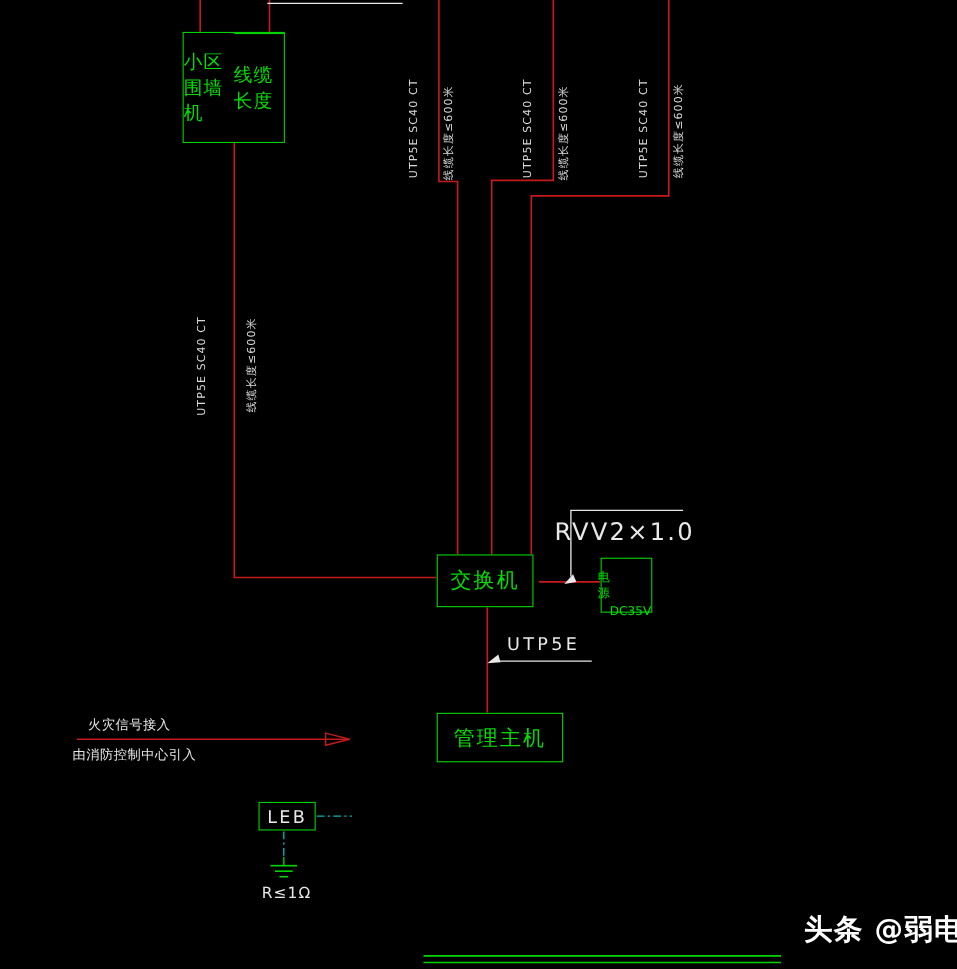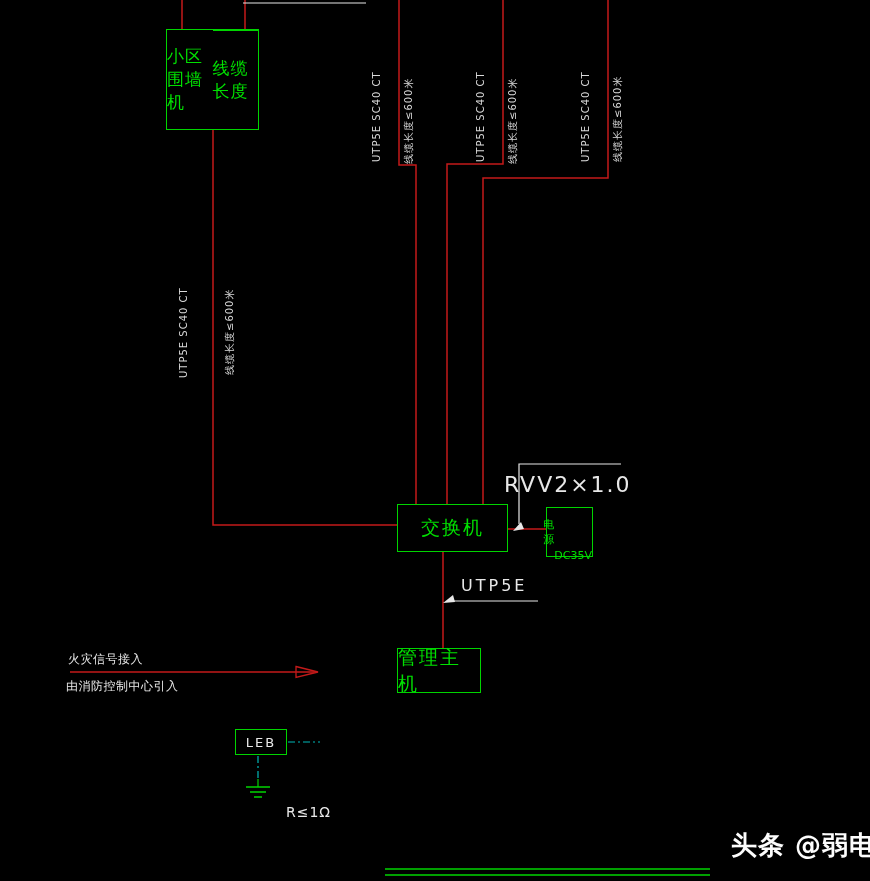--- a/index.html
+++ b/index.html
@@ -74,39 +74,39 @@
 
   <span class="vlabel" style="left:190px;top:365px;">UTP5E SC40 CT</span>
   <span class="vlabel" style="left:236px;top:362px;">线缆长度≤600米</span>
   <span class="vlabel" style="left:383px;top:149px;">UTP5E SC40 CT</span>
   <span class="vlabel" style="left:415px;top:151px;">线缆长度≤600米</span>
   <span class="vlabel" style="left:487px;top:149px;">UTP5E SC40 CT</span>
   <span class="vlabel" style="left:519px;top:151px;">线缆长度≤600米</span>
   <span class="vlabel" style="left:592px;top:149px;">UTP5E SC40 CT</span>
   <span class="vlabel" style="left:624px;top:149px;">线缆长度≤600米</span>
 
-  <div class="gbox" style="left:397px;top:504px;width:111px;height:48px;font-size:19px;letter-spacing:2px;">
+  <div class="gbox" style="left:397px;top:504px;width:88px;height:48px;font-size:19px;letter-spacing:2px;">
     <span>交换机</span>
   </div>
 
   <div class="gbox twobox" style="left:546px;top:507px;width:47px;height:50px;font-size:11px;justify-content:flex-end;">
     <div class="cell" style="border:none;">电 源</div>
     <div class="cell" style="border:none;margin-top:46px;">DC35V</div>
   </div>
 
   <span class="wtext" style="left:504px;top:440px;font-size:22px;letter-spacing:2px;margin-top:32px;">RVV2×1.0</span>
   <span class="wtext" style="left:461px;top:576px;font-size:16px;letter-spacing:3px;">UTP5E</span>
 
-  <div class="gbox" style="left:397px;top:648px;width:84px;height:45px;font-size:19px;letter-spacing:2px;">
+  <div class="gbox" style="left:397px;top:648px;width:115px;height:45px;font-size:19px;letter-spacing:2px;">
     <span>管理主机</span>
   </div>
 
-  <span class="wtext fire" style="left:68px;top:651px;">火灾信号接入</span>
+  <span class="wtext fire" style="left:80px;top:651px;">火灾信号接入</span>
   <span class="wtext fire" style="left:66px;top:678px;">由消防控制中心引入</span>
 
-  <div class="gbox" style="left:235px;top:729px;width:52px;height:26px;font-size:13px;letter-spacing:2px;color:#e8e8e8;">
+  <div class="gbox" style="left:235px;top:729px;width:52px;height:26px;font-size:16px;letter-spacing:2px;color:#e8e8e8;">
     <span>LEB</span>
   </div>
-  <span class="wtext" style="left:238px;top:804px;font-size:14px;letter-spacing:1px;margin-left:48px;">R≤1Ω</span>
+  <span class="wtext" style="left:238px;top:804px;font-size:14px;letter-spacing:1px;">R≤1Ω</span>
 
   <span class="wtext wm" style="left:731px;top:828px;">头条 @弱电</span>
 
 </div>
 
 </body></html>

